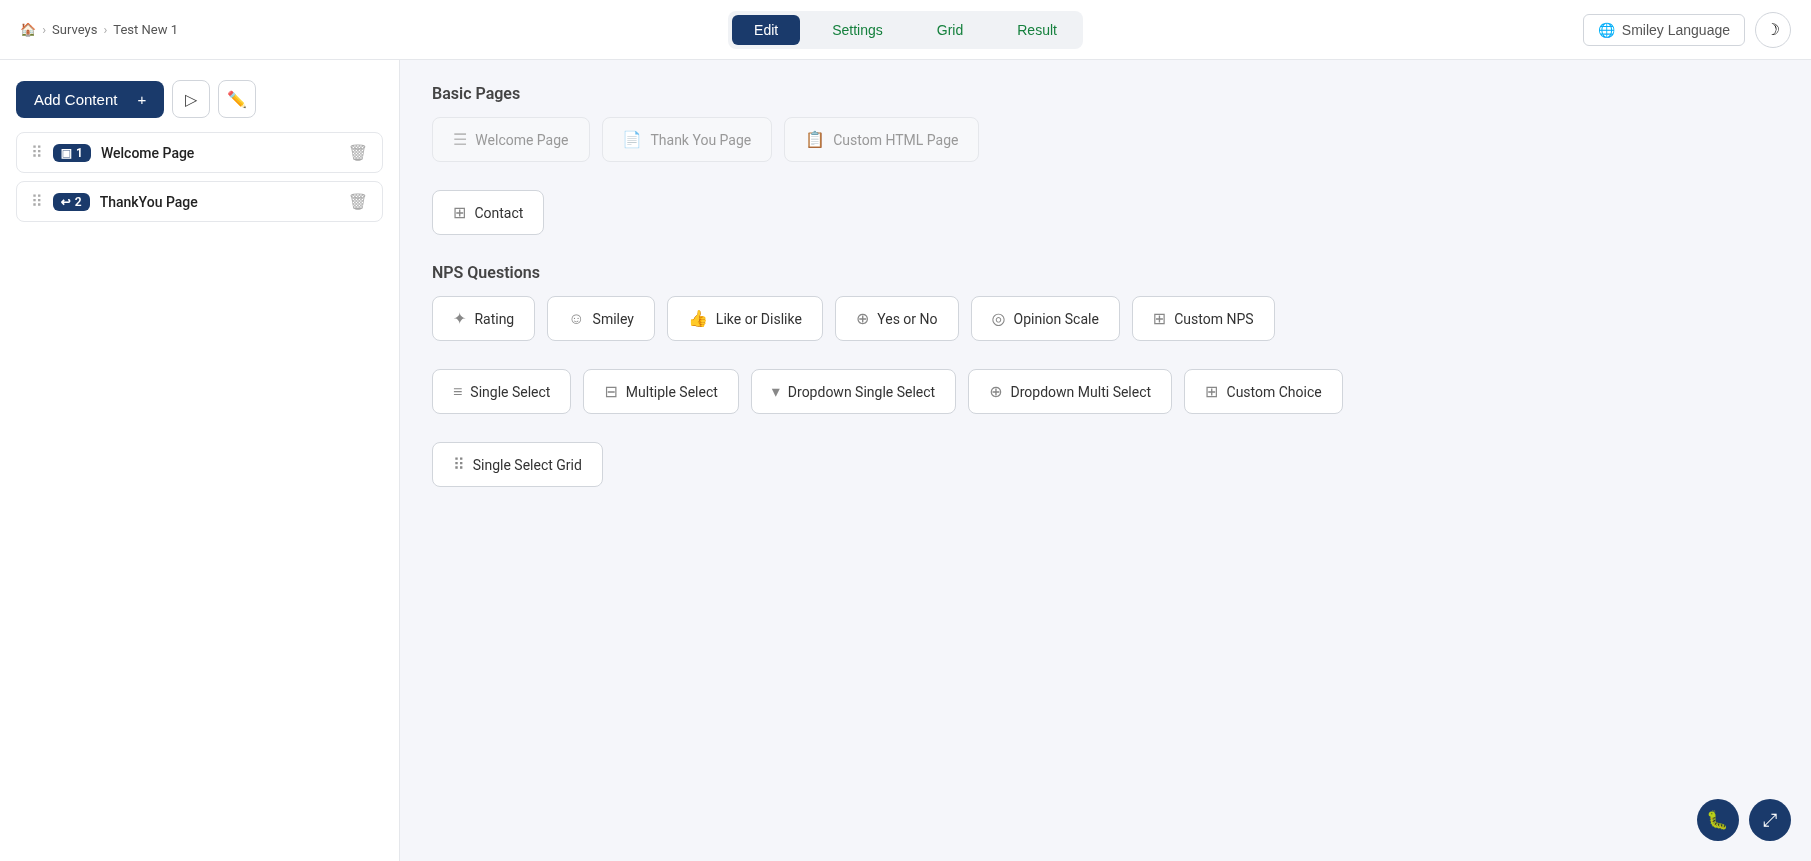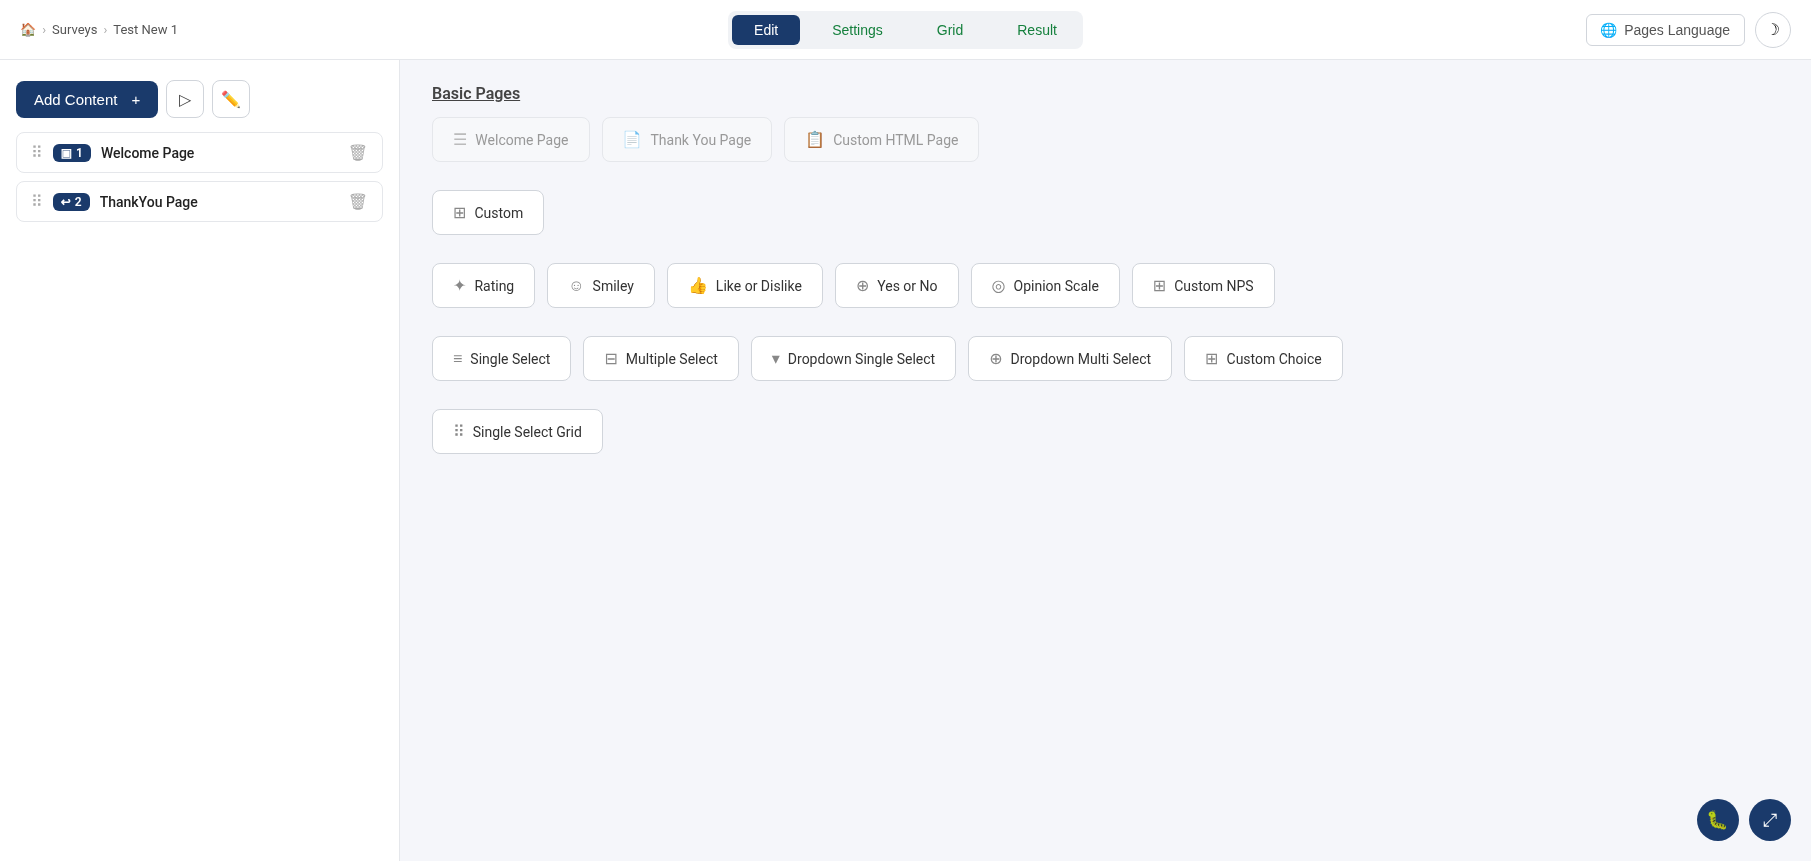--- a/index.html
+++ b/index.html
@@ -100,21 +100,21 @@
       gap: 14px;
     }
     .add-content-bar {
       display: flex;
       align-items: center;
       gap: 8px;
     }
     .add-content-btn {
       display: flex;
       align-items: flex-end;
-      gap: 14px;
+      gap: 20px;
       background: #1a3a6b;
       color: #fff;
       border: none;
       border-radius: 8px;
       padding: 10px 18px;
       font-size: 15px;
       font-weight: 500;
       cursor: pointer;
     }
     .icon-btn {
@@ -178,21 +178,20 @@
       padding: 24px 32px;
       overflow-y: auto;
       background: #f5f6fa;
     }
 
     .section-title {
       font-size: 16px;
       font-weight: 600;
       color: #444;
       margin-bottom: 14px;
-      text-decoration: underline;
     }
 
     .cards-row {
       display: flex;
       flex-wrap: wrap;
       gap: 12px;
       margin-bottom: 28px;
     }
 
     .card {
@@ -277,21 +276,21 @@
   <div class="topnav-center">
     <button class="nav-tab active">Edit</button>
     <button class="nav-tab">Settings</button>
     <button class="nav-tab">Grid</button>
     <button class="nav-tab">Result</button>
   </div>
 
   <div class="topnav-right">
     <button class="lang-btn">
       <span>🌐</span>
-      <span>Pages Language</span>
+      <span>Smiley Language</span>
     </button>
     <button class="dark-toggle">☽</button>
   </div>
 </nav>
 
 <div class="main-layout">
 
   <aside class="sidebar">
     <div class="add-content-bar">
       <button class="add-content-btn">
@@ -347,26 +346,27 @@
           <span class="card-icon">📋</span>
           <span>Custom HTML Page</span>
         </div>
       </div>
     </div>
 
     <div>
       <div class="cards-row">
         <div class="card">
           <span class="card-icon">⊞</span>
-          <span>Custom</span>
+          <span>Contact</span>
         </div>
       </div>
     </div>
 
     <div>
+      <div class="section-title">NPS Questions</div>
       <div class="cards-row">
         <div class="card">
           <span class="card-icon">✦</span>
           <span>Rating</span>
         </div>
         <div class="card">
           <span class="card-icon">☺</span>
           <span>Smiley</span>
         </div>
         <div class="card">

